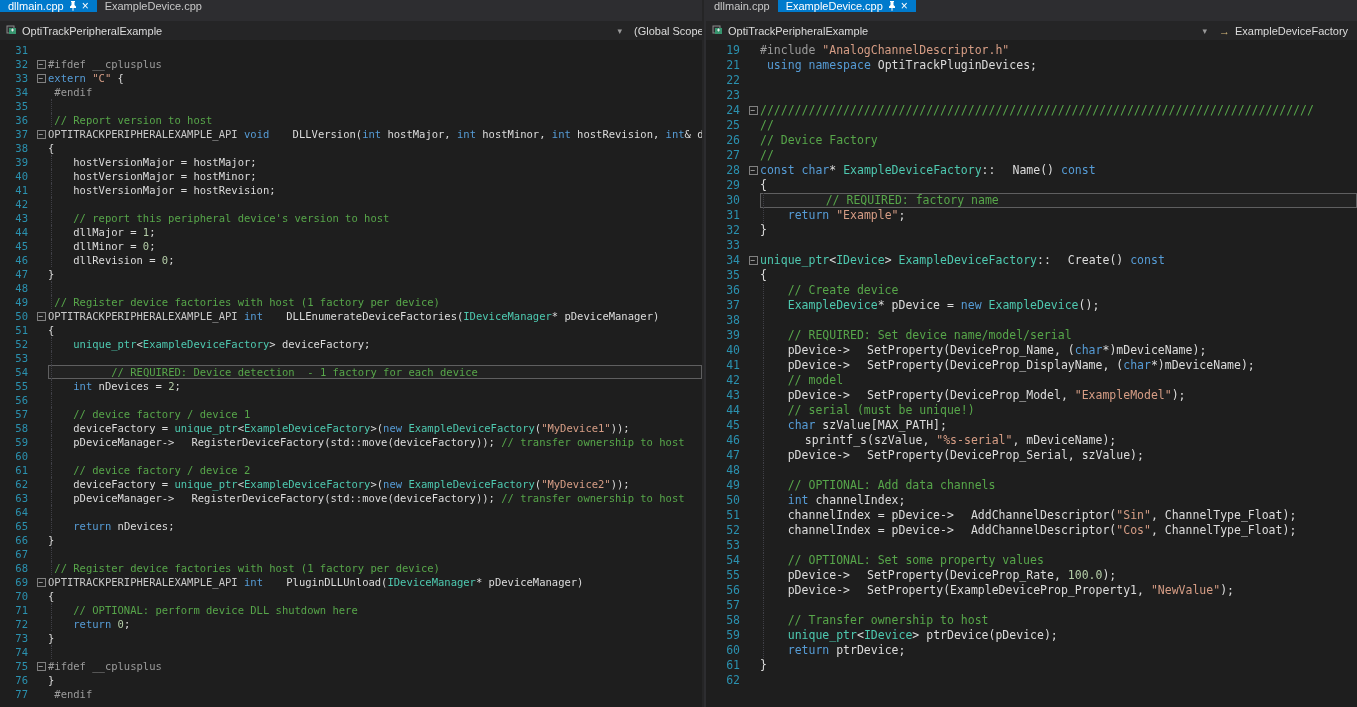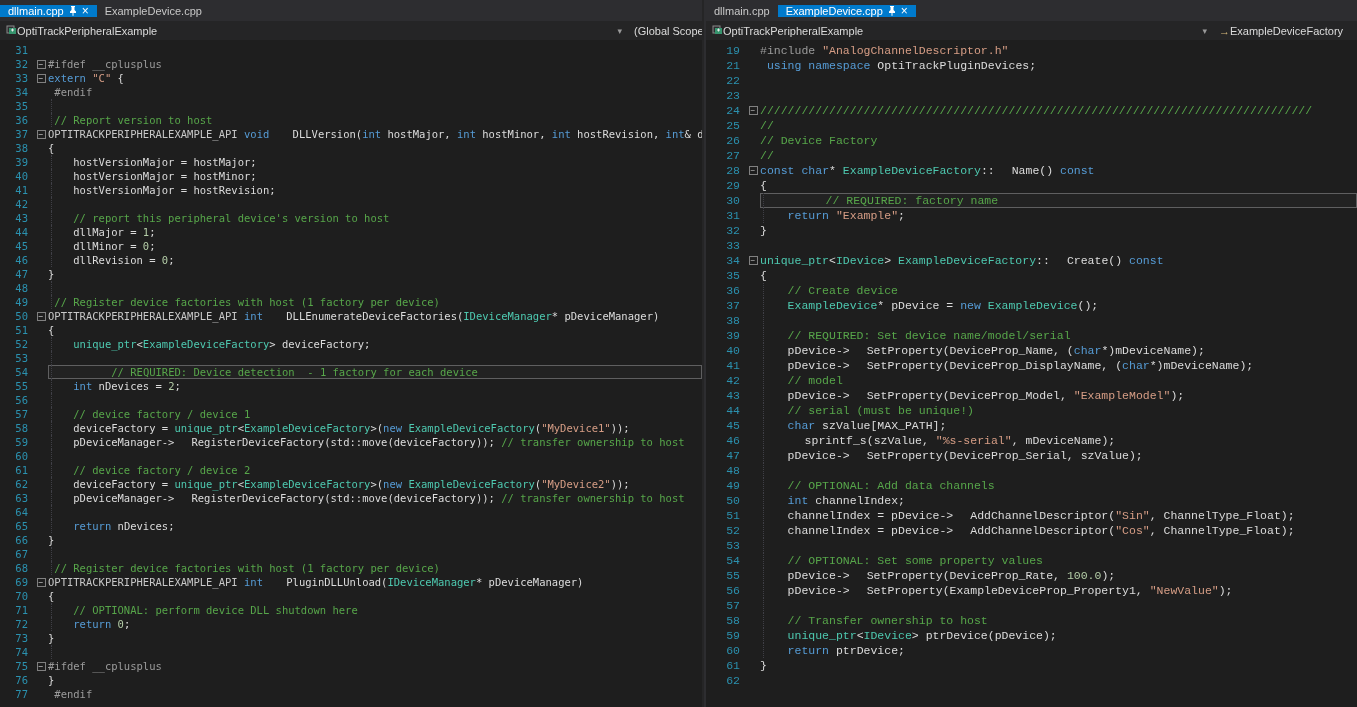--- a/index.html
+++ b/index.html
@@ -4,40 +4,40 @@
 <style>
   * { margin:0; padding:0; box-sizing:border-box; }
   html,body { width:1357px; height:707px; overflow:hidden; background:#1e1e1e; }
   body { font-family:"Liberation Sans", sans-serif; position:relative; }
 
   .workspace { position:absolute; inset:0; background:var(--tab_strip,#2d2d30); }
   .pane { position:absolute; top:0; bottom:0; display:flex; flex-direction:column; overflow:hidden; }
   .pane-left  { left:0; width:704px; border-right:2px solid #252526; }
   .pane-right { left:706px; width:651px; }
 
-  .tabbar { height:21px; flex:0 0 auto; display:flex; background:var(--tab_strip,#2d2d30); align-items:center; }
+  .tabbar { height:21px; flex:0 0 auto; display:flex; background:var(--tab_strip,#2d2d30); align-items:flex-start; }
   .tab { display:flex; align-items:center; gap:5px; padding:0 8px; font-size:11px;
          color:var(--inactive_tab_text,#c8c8c8); cursor:default; }
   .tab.active { background:var(--active_tab,#007acc); color:#ffffff; }
   .tab .pin-icon svg { display:block; }
   .tab .close { font-size:12px; line-height:1; }
 
   .navbar { height:19px; flex:0 0 auto; display:flex; background:var(--navbar_bg,#252526);
             font-size:11px; color:#dcdcdc; align-items:stretch; }
-  .combo { display:flex; align-items:center; padding:0 6px; overflow:hidden; white-space:nowrap; }
+  .combo { display:flex; align-items:center; gap:5px; padding:0 6px; overflow:hidden; white-space:nowrap; }
   .pane-left  .combo-project { width:628px; }
   .pane-right .combo-project { width:507px; }
   .combo-scope { flex:1; }
   .dd-arrow { margin-left:auto; color:#9a9a9a; font-size:9px; }
   .member-icon { color:#d7ba7d; font-size:11px; font-weight:bold; }
 
   .code-lines { flex:1; padding-top:3px; background:var(--editor_bg,#1e1e1e);
                 font-family:"DejaVu Sans Mono", monospace; overflow:hidden; }
   .pane-left  .code-lines { font-size:10.5px; line-height:14px; }
-  .pane-right .code-lines { font-size:11.5px; line-height:15px;font-family:Liberation Mono, monospace; }
+  .pane-right .code-lines { font-size:11.5px; line-height:15px; }
 
   .code-line { display:flex; white-space:pre; }
   .ln { flex:0 0 34px; text-align:right; padding-right:6px; color:var(--line_number,#2b91af); }
   .pane-right .ln { flex:0 0 40px; }
   .fold { flex:0 0 14px; display:flex; align-items:center; justify-content:center; }
   .foldbox { width:9px; height:9px; border:1px solid var(--fold_border,#808080); background:var(--editor_bg,#1e1e1e);
              color:#c5c5c5; font-size:8px; line-height:7px; text-align:center; }
   .code { flex:1; position:relative; }
   .current .code { outline:1px solid var(--current_line_border,#5f5f60); outline-offset:-1px;
                    background:rgba(255,255,255,0.02);padding-left:38px; }

